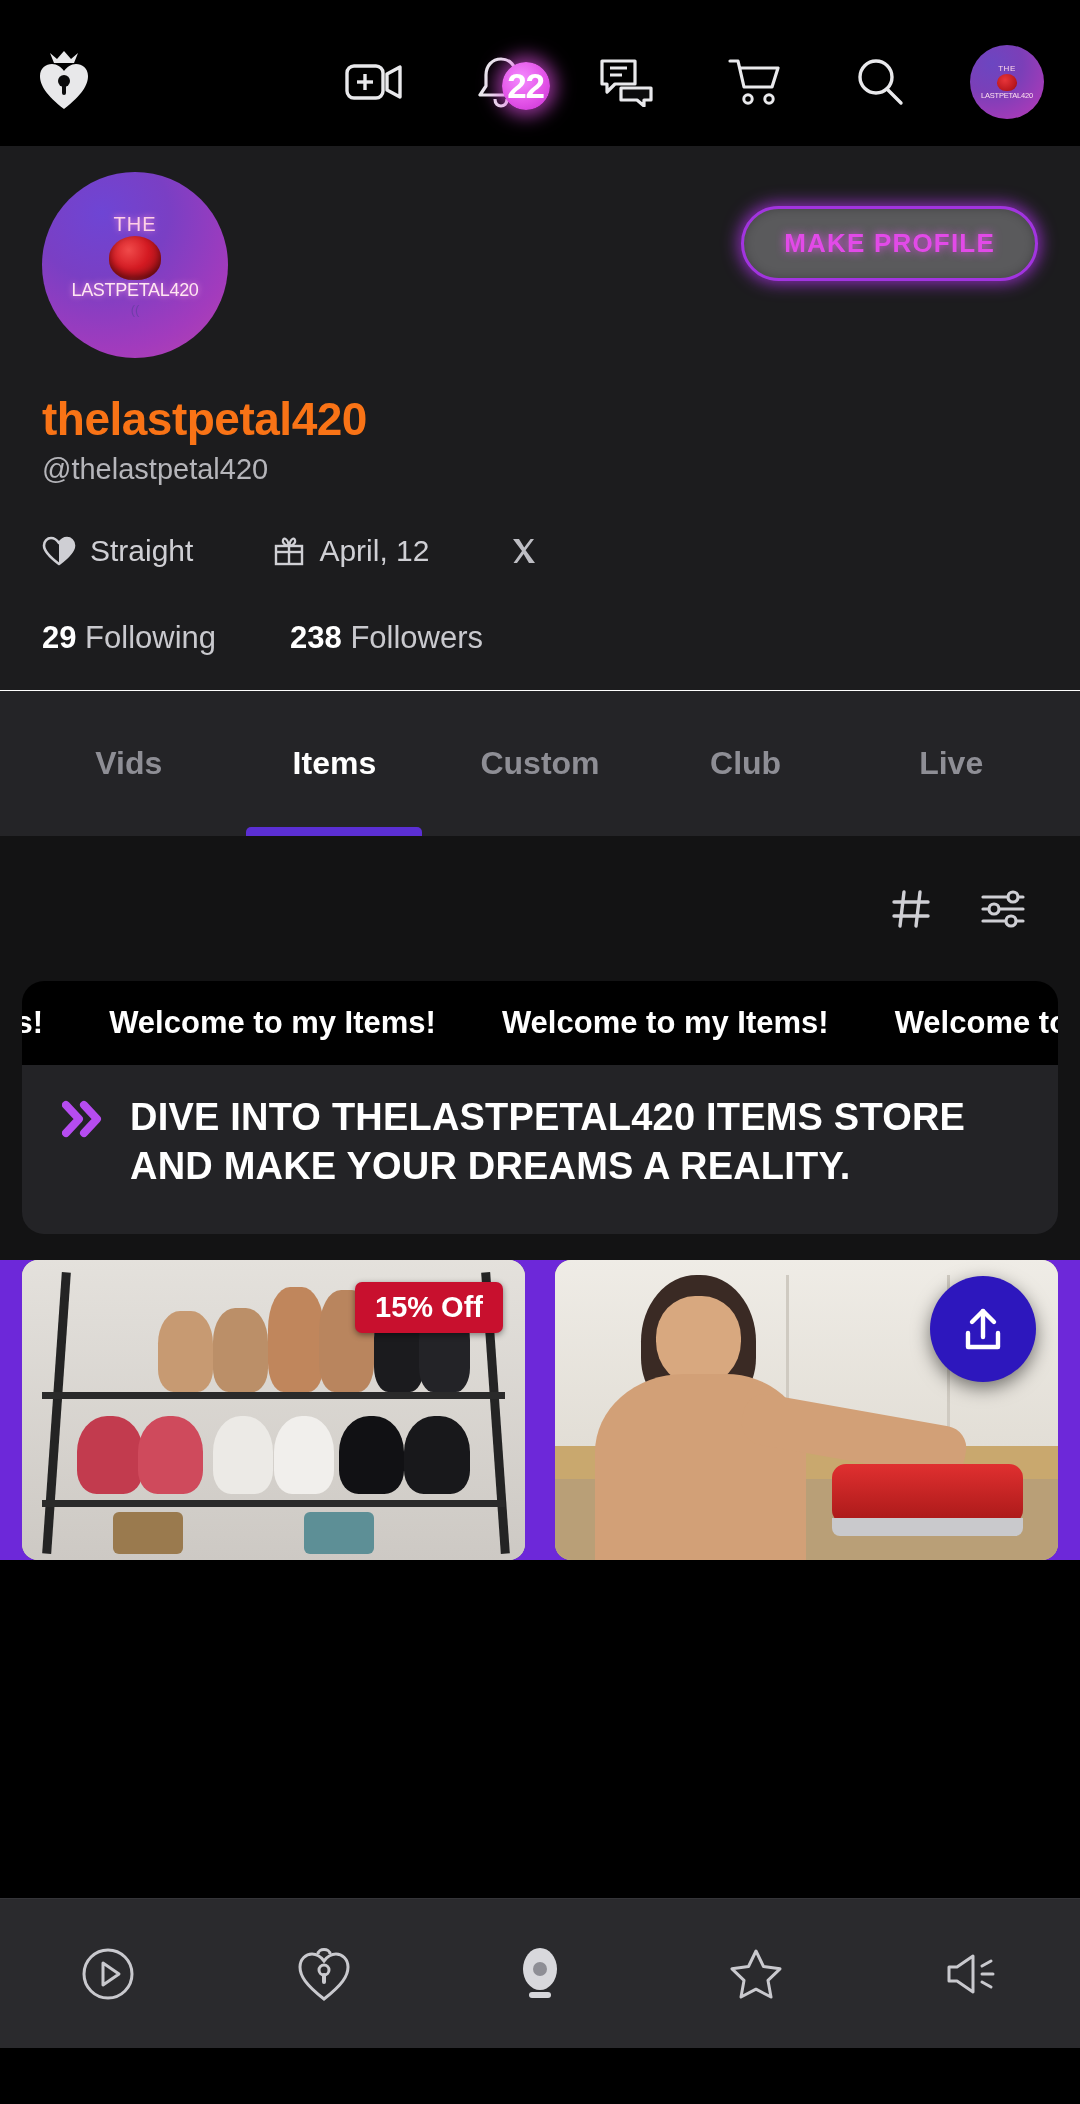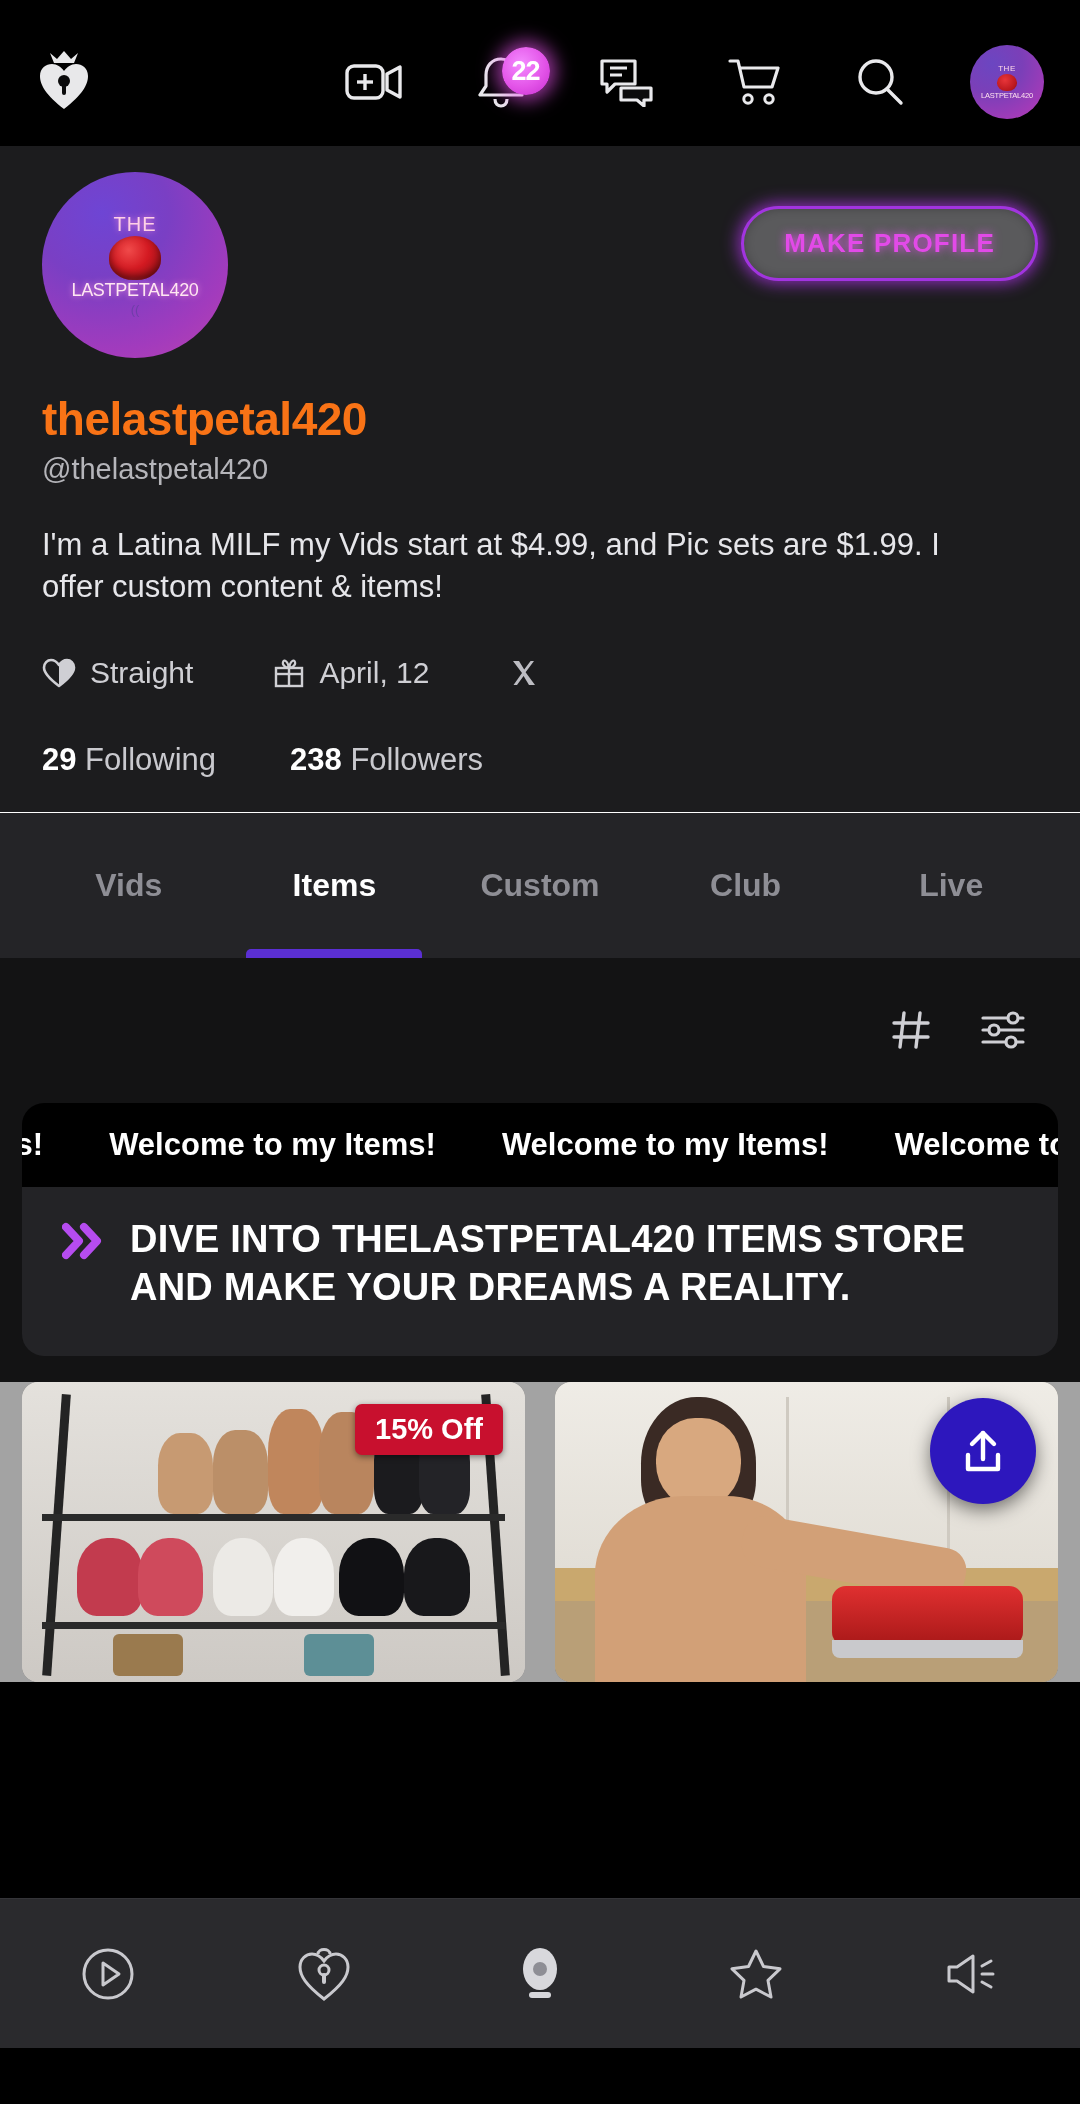--- a/index.html
+++ b/index.html
@@ -21,26 +21,26 @@
     padding:0 28px;
   }
   .appbar-logo { width:72px; height:72px; display:flex; align-items:center; justify-content:center; }
   .appbar-spacer { flex:0 0 235px; }
   .appbar-icons { flex:1; display:flex; align-items:center; justify-content:space-between; padding-right:6px; }
   .ab-btn {
     width:78px; height:78px; position:relative;
     display:flex; align-items:center; justify-content:center;
   }
   .badge {
-    position:absolute; top:4px; left:40px;
+    position:absolute; top:19px; left:40px;
     min-width:48px; height:48px; border-radius:50%;
     background:radial-gradient(circle at 40% 35%, #f48bff 0%, #e354e8 55%, #c62ed0 100%);
     box-shadow:0 0 18px 6px rgba(228,80,232,.65);
     display:flex; align-items:center; justify-content:center;
-    font-size:27px; font-weight:700; color:#fff;
+    font-size:35px; font-weight:700; color:#fff;
     letter-spacing:-1px;
   }
   .avatar-small {
     width:74px; height:74px; border-radius:50%;
     background:radial-gradient(circle at 30% 25%, #6b46c1 0%, #7b3fb8 40%, #a03bb8 75%, #b93fa8 100%);
     display:flex; flex-direction:column; align-items:center; justify-content:center;
     overflow:hidden; position:relative;
   }
   .avatar-small .av-the { font-size:8px; color:#ffd9e8; letter-spacing:.5px; line-height:1; margin-bottom:1px;}
   .avatar-small .av-rose {
@@ -134,21 +134,21 @@
     padding:28px 40px 44px;
     display:flex; align-items:flex-start; gap:22px;
   }
   .chev { flex:0 0 auto; margin-top:6px; }
   .headline-text {
     font-size:38px; font-weight:700; line-height:1.28;
     letter-spacing:.2px; color:#fff;
   }
 
   
-  .grid { background:#a3a3a3; display:flex; gap:30px; padding:0 22px; }
+  .grid { background:#6d28d9; display:flex; gap:30px; padding:0 22px; }
   .card {
     flex:1; height:300px; border-radius:16px; overflow:hidden;
     position:relative; background:#2a2a2c;
   }
   .badge-off {
     position:absolute; top:22px; right:22px;
     background:#c8102e; color:#fff;
     font-size:29px; font-weight:700;
     padding:9px 20px; border-radius:7px;
     box-shadow:0 2px 6px rgba(0,0,0,.45);
@@ -307,21 +307,20 @@
       <div class="al-rose"></div>
       <div class="al-name">LASTPETAL420</div>
       <div class="al-sub">((</div>
     </div>
 
     <button class="edit-profile">MAKE PROFILE</button>
   </div>
 
   <div class="display-name">thelastpetal420</div>
   <div class="handle">@thelastpetal420</div>
-  <div class="bio">I'm a Latina MILF my Vids start at $4.99, and Pic sets are $1.99. I offer custom content &amp; items!</div>
 
   <div class="meta-row">
     <div class="meta-item">
       <span>
         <svg width="34" height="32" viewBox="0 0 34 32">
           <path d="M17 29 C5 20 2 15 2 10.5 C2 6 5.4 3 9 3 C12 3 15 5 17 8 C19 5 22 3 25 3 C28.6 3 32 6 32 10.5 C32 15 29 20 17 29 Z" fill="none" stroke="#cfcfd4" stroke-width="2.6" stroke-linejoin="round"></path>
           <path d="M17 8 C19 5 22 3 25 3 C28.6 3 32 6 32 10.5 C32 15 29 20 17 29 Z" fill="#cfcfd4"></path>
         </svg>
       </span>
       <span>Straight</span>

